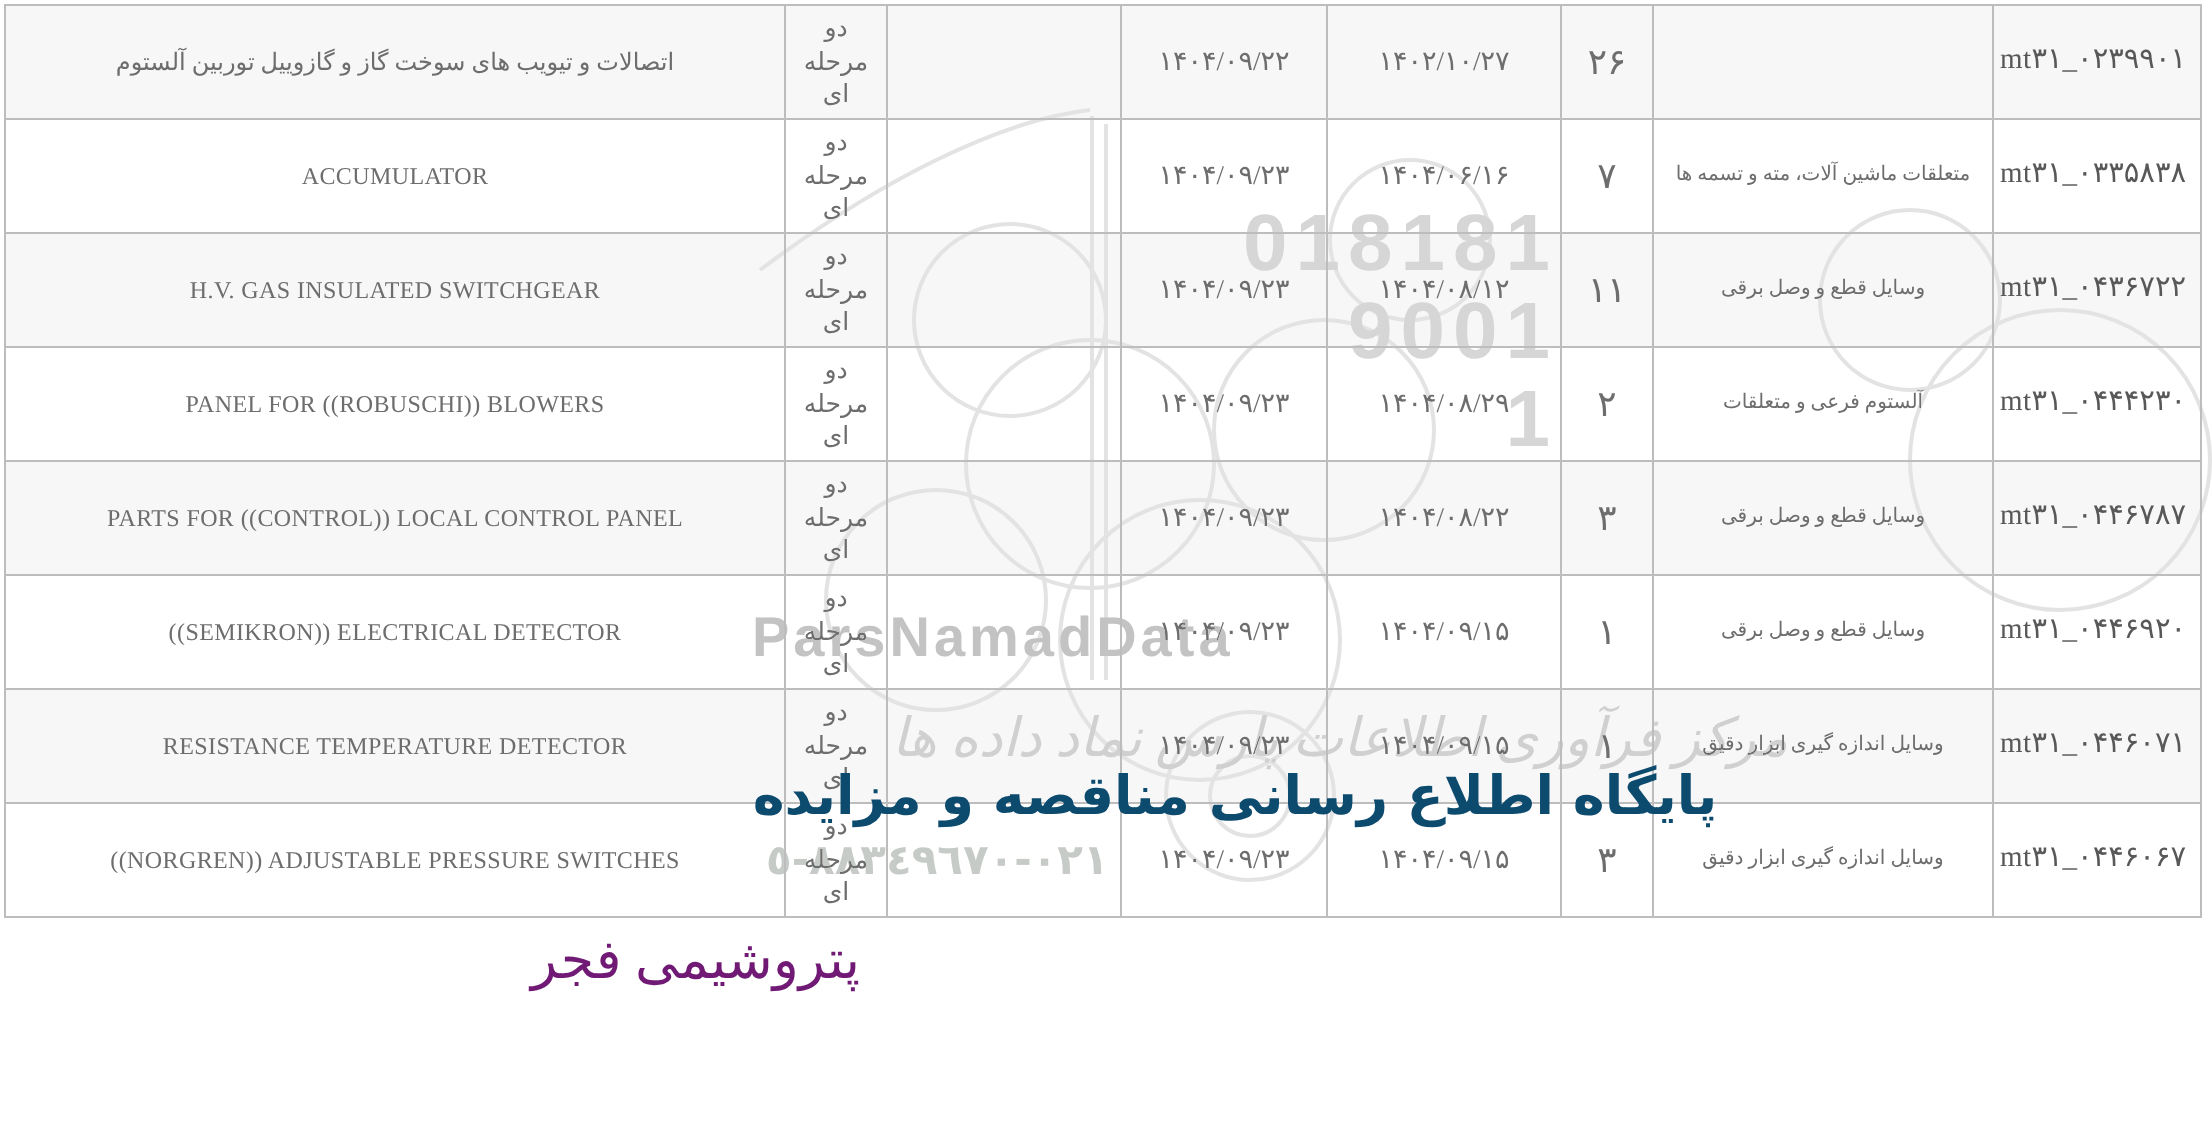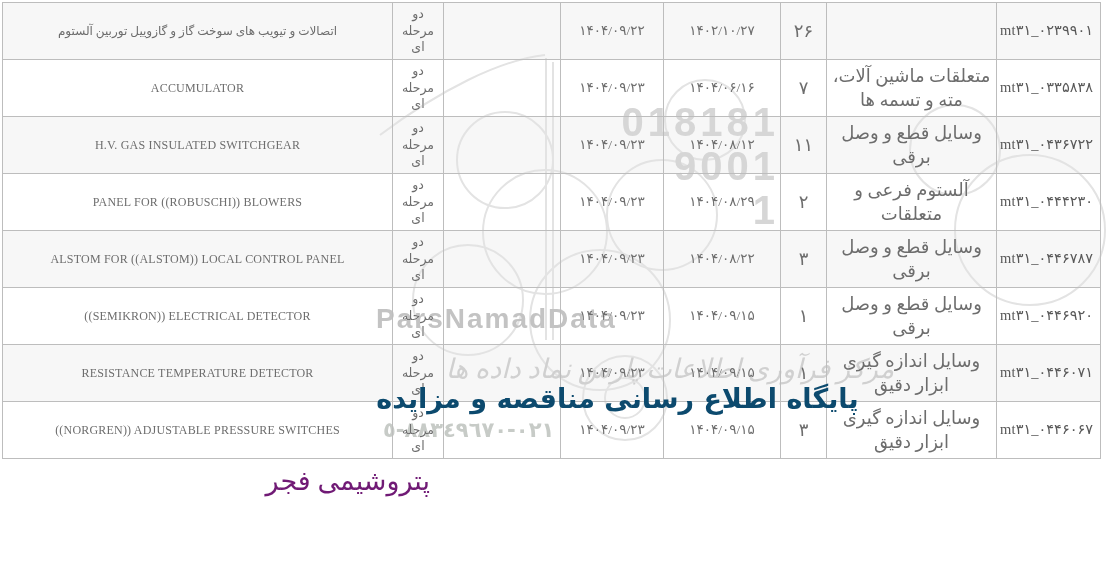--- a/index.html
+++ b/index.html
@@ -19,21 +19,21 @@
     text-align:center;vertical-align:middle;
     color:#6d6d6d;font-size:13.5px;line-height:1.35;
     overflow:hidden;
   }
   .tender-table tr:nth-child(odd){background:#f7f7f7;}
   .tender-table tr:nth-child(even){background:#ffffff;}
   td.c-desc{font-size:12px;letter-spacing:.2px;}
   td.c-stage{font-size:12.5px;}
   td.c-date{font-size:13.5px;text-align:center;}
   td.c-qty{font-size:18px;}
-  td.c-cat{font-size:18px;}
+  td.c-cat{font-size:10px;}
   td.c-id{font-size:14.5px;color:#585858;text-align:left;padding-left:3px;letter-spacing:.2px;}
   
   .footer-title{
     position:absolute;left:170px;top:465px;width:260px;z-index:1;
     text-align:right;font-size:27px;color:#701a75;
     font-family:"Liberation Serif","DejaVu Sans",serif;
   }
   
   .watermark{
     position:absolute;inset:0;z-index:3;pointer-events:none;
@@ -123,21 +123,21 @@
     <td class="c-stage" dir="rtl">دو مرحله ای</td>
     <td class="c-empty"></td>
     <td class="c-date" dir="rtl">۱۴۰۴/۰۹/۲۳</td>
     <td class="c-date" dir="rtl">۱۴۰۴/۰۸/۲۹</td>
     <td class="c-qty" dir="rtl">۲</td>
     <td class="c-cat" dir="rtl">آلستوم فرعی و متعلقات</td>
     <td class="c-id" dir="ltr">mt۳۱_۰۴۴۴۲۳۰</td>
   </tr>
 
   <tr>
-    <td class="c-desc" dir="auto">ALSTOM FOR ((ALSTOM)) LOCAL CONTROL PANEL</td>
+    <td class="c-desc" dir="auto">PARTS FOR ((CONTROL)) LOCAL CONTROL PANEL</td>
     <td class="c-stage" dir="rtl">دو مرحله ای</td>
     <td class="c-empty"></td>
     <td class="c-date" dir="rtl">۱۴۰۴/۰۹/۲۳</td>
     <td class="c-date" dir="rtl">۱۴۰۴/۰۸/۲۲</td>
     <td class="c-qty" dir="rtl">۳</td>
     <td class="c-cat" dir="rtl">وسایل قطع و وصل برقی</td>
     <td class="c-id" dir="ltr">mt۳۱_۰۴۴۶۷۸۷</td>
   </tr>
 
   <tr>

